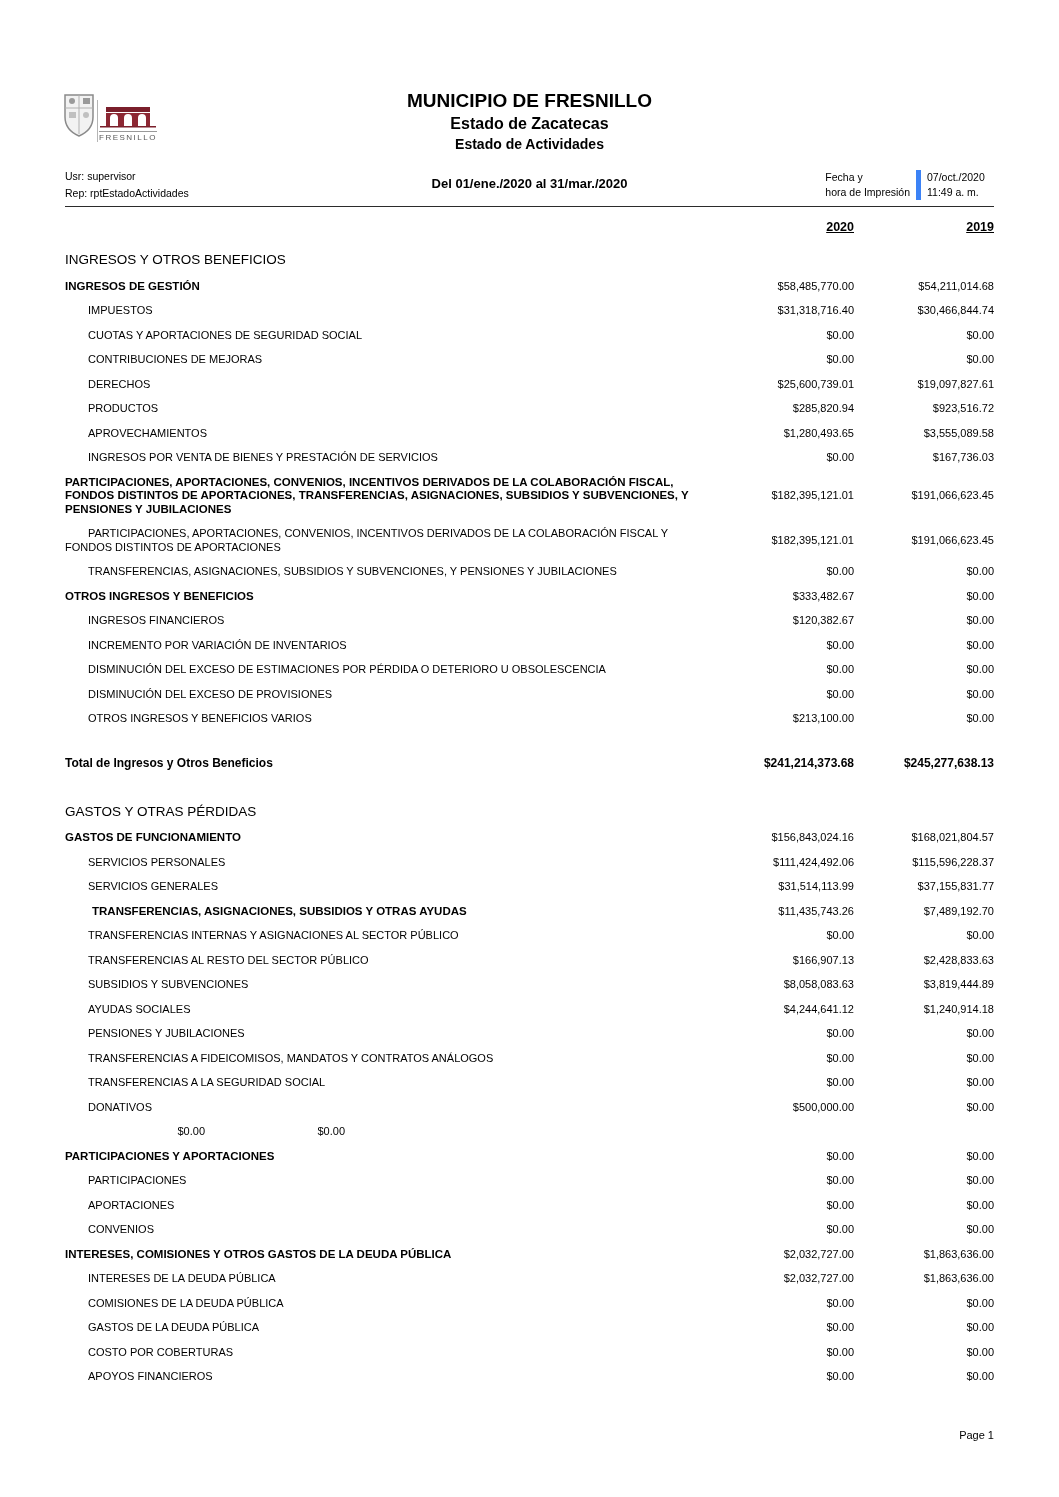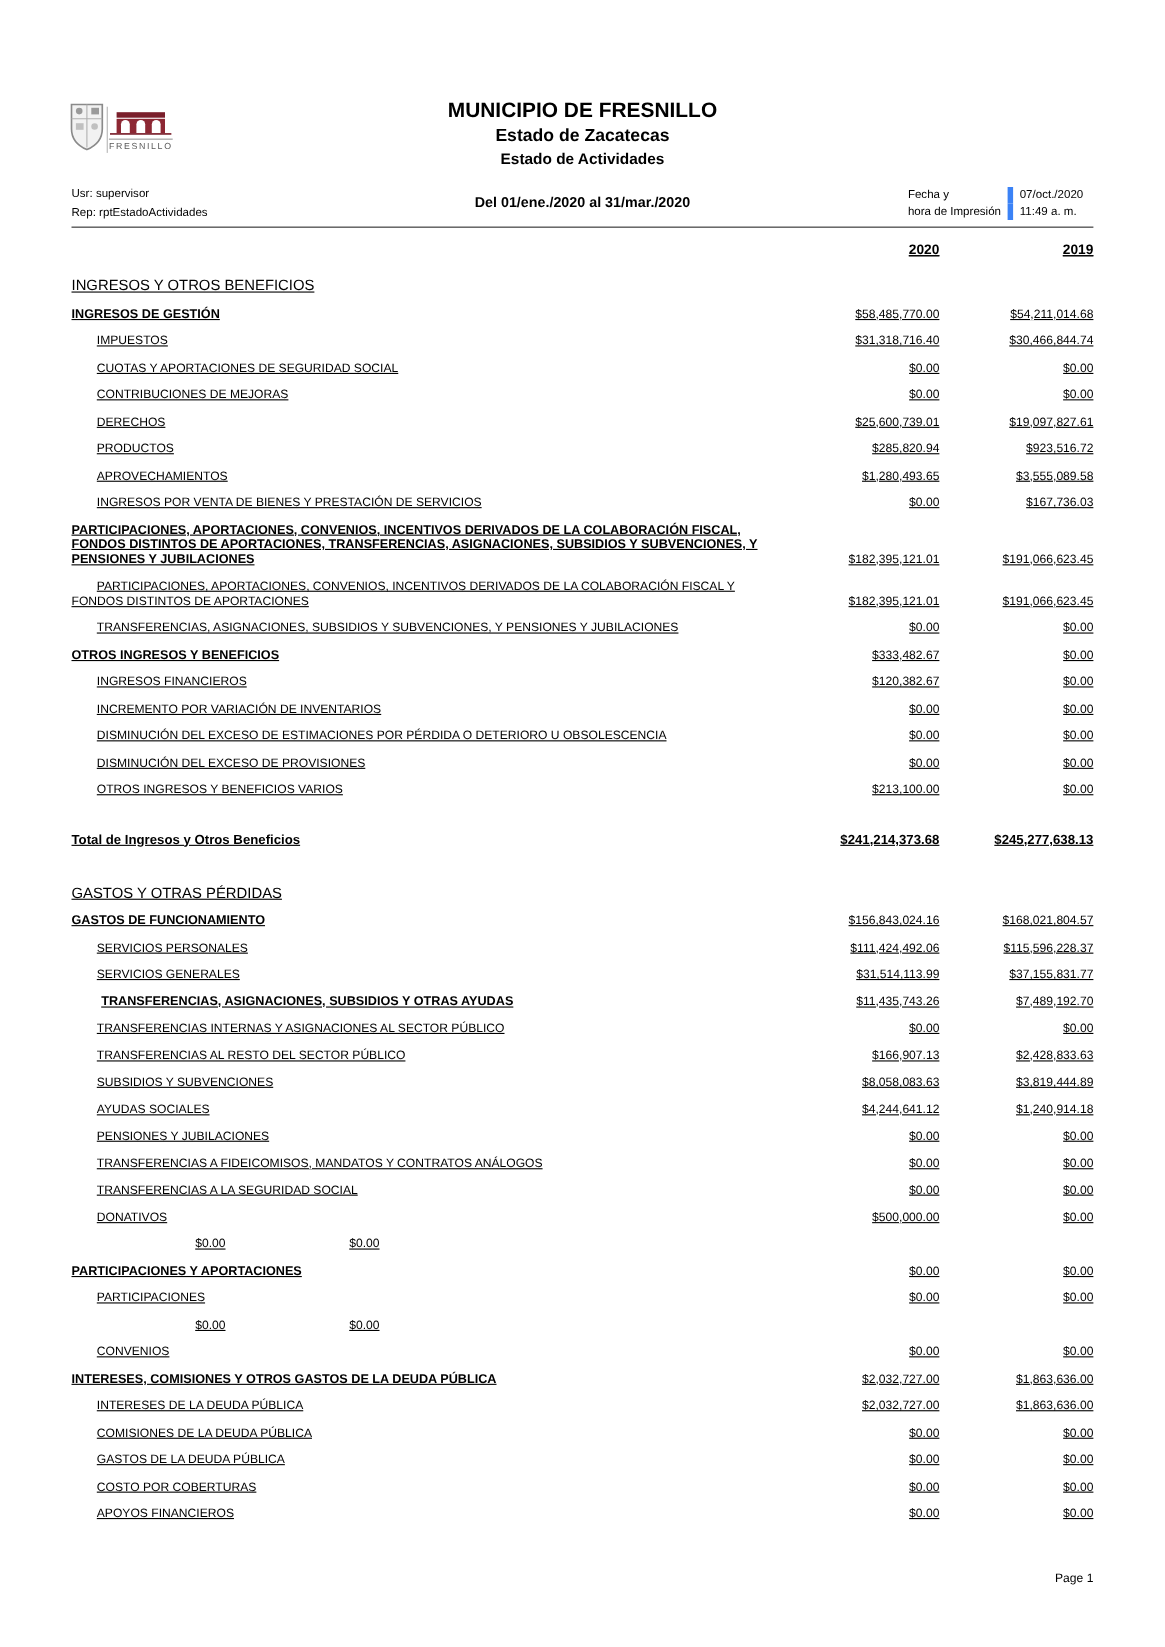--- a/index.html
+++ b/index.html
@@ -10,44 +10,44 @@
     position:relative;
     width:1059px; height:1497px;
     background:#fff;
     padding:90px 65px 0 65px;
     overflow:hidden;
   }
 
   
   .report-header { position:relative; height:112px; }
 
-  .logos { position:absolute; left:-3px; top:2px; display:flex; align-items:center; gap:1px; }
+  .logos { position:absolute; left:-3px; top:2px; display:flex; align-items:flex-end; gap:1px; }
   .logo-divider { width:1px; height:42px; background:#b5b5b5; }
   .fresnillo-wrap { display:flex; flex-direction:column; align-items:center; }
   .fresnillo-text { font-size:8px; letter-spacing:1.5px; color:#5a5a5a; margin-top:1px; border-top:1px solid #999; padding-top:1px; }
 
   .titles { text-align:center; }
   .t1 { font-size:19px; font-weight:bold; }
   .t2 { font-size:16px; font-weight:bold; margin-top:3px; }
   .t3 { font-size:14px; font-weight:bold; margin-top:3px; }
   .t4 { font-size:13px; font-weight:bold; margin-top:24px; }
 
   .meta-left { position:absolute; left:0; bottom:0; font-size:10.5px; line-height:17px; }
   .meta-right { position:absolute; right:0; bottom:2px; display:grid; grid-template-columns:auto auto; font-size:10.5px; line-height:15px; }
   .meta-right .lbl { text-align:left; padding-right:6px; }
   .meta-right .val { border-left:5px solid #3b82f6; padding-left:6px; min-width:78px; }
 
   .hrule { border-top:1.5px solid #2b2b2b; margin-top:4px; }
 
   .col-headers { display:flex; justify-content:flex-end; margin-top:13px; margin-bottom:8px; }
-  .col-headers .colh { width:140px; text-align:right; font-size:12.5px; font-weight:bold;text-decoration:underline; }
+  .col-headers .colh { width:140px; text-align:right; font-size:12.5px; font-weight:bold; }
   .col-headers .colh span { text-decoration:underline; }
 
   
-  .row { display:flex; align-items:flex-end; padding:5.5px 0; font-size:11px; line-height:13.5px;text-decoration:underline; }
+  .row { display:flex; align-items:center; padding:5.5px 0; font-size:11px; line-height:13.5px; }
   .row .label { flex:1; padding-right:12px; }
   .row .val { width:140px; flex-shrink:0; text-align:right; white-space:nowrap; }
 
   .row.section { font-size:13.5px; line-height:16px; margin-top:12px; padding:6px 0; }
   .row.group .label { font-weight:bold; font-size:11.5px; }
   .row.group2 .label { font-weight:bold; font-size:11.5px; padding-left:27px; }
   .row.item .label { text-indent:23px; }
   .row.total { font-weight:bold; font-size:12px; margin:20px 0 22px 0; }
 
   .page-footer { position:absolute; right:65px; bottom:56px; font-size:11px; }
@@ -282,20 +282,21 @@
     <div class="cell label">PARTICIPACIONES Y APORTACIONES</div>
     <div class="cell val v2020">$0.00</div>
     <div class="cell val v2019">$0.00</div>
   </div>
       <div class="row item">
     <div class="cell label">PARTICIPACIONES</div>
     <div class="cell val v2020">$0.00</div>
     <div class="cell val v2019">$0.00</div>
   </div>
       <div class="row item">
+    <div class="cell label">APORTACIONES</div>
     <div class="cell val v2020">$0.00</div>
     <div class="cell val v2019">$0.00</div>
   </div>
       <div class="row item">
     <div class="cell label">CONVENIOS</div>
     <div class="cell val v2020">$0.00</div>
     <div class="cell val v2019">$0.00</div>
   </div>
       <div class="row group">
     <div class="cell label">INTERESES, COMISIONES Y OTROS GASTOS DE LA DEUDA PÚBLICA</div>

